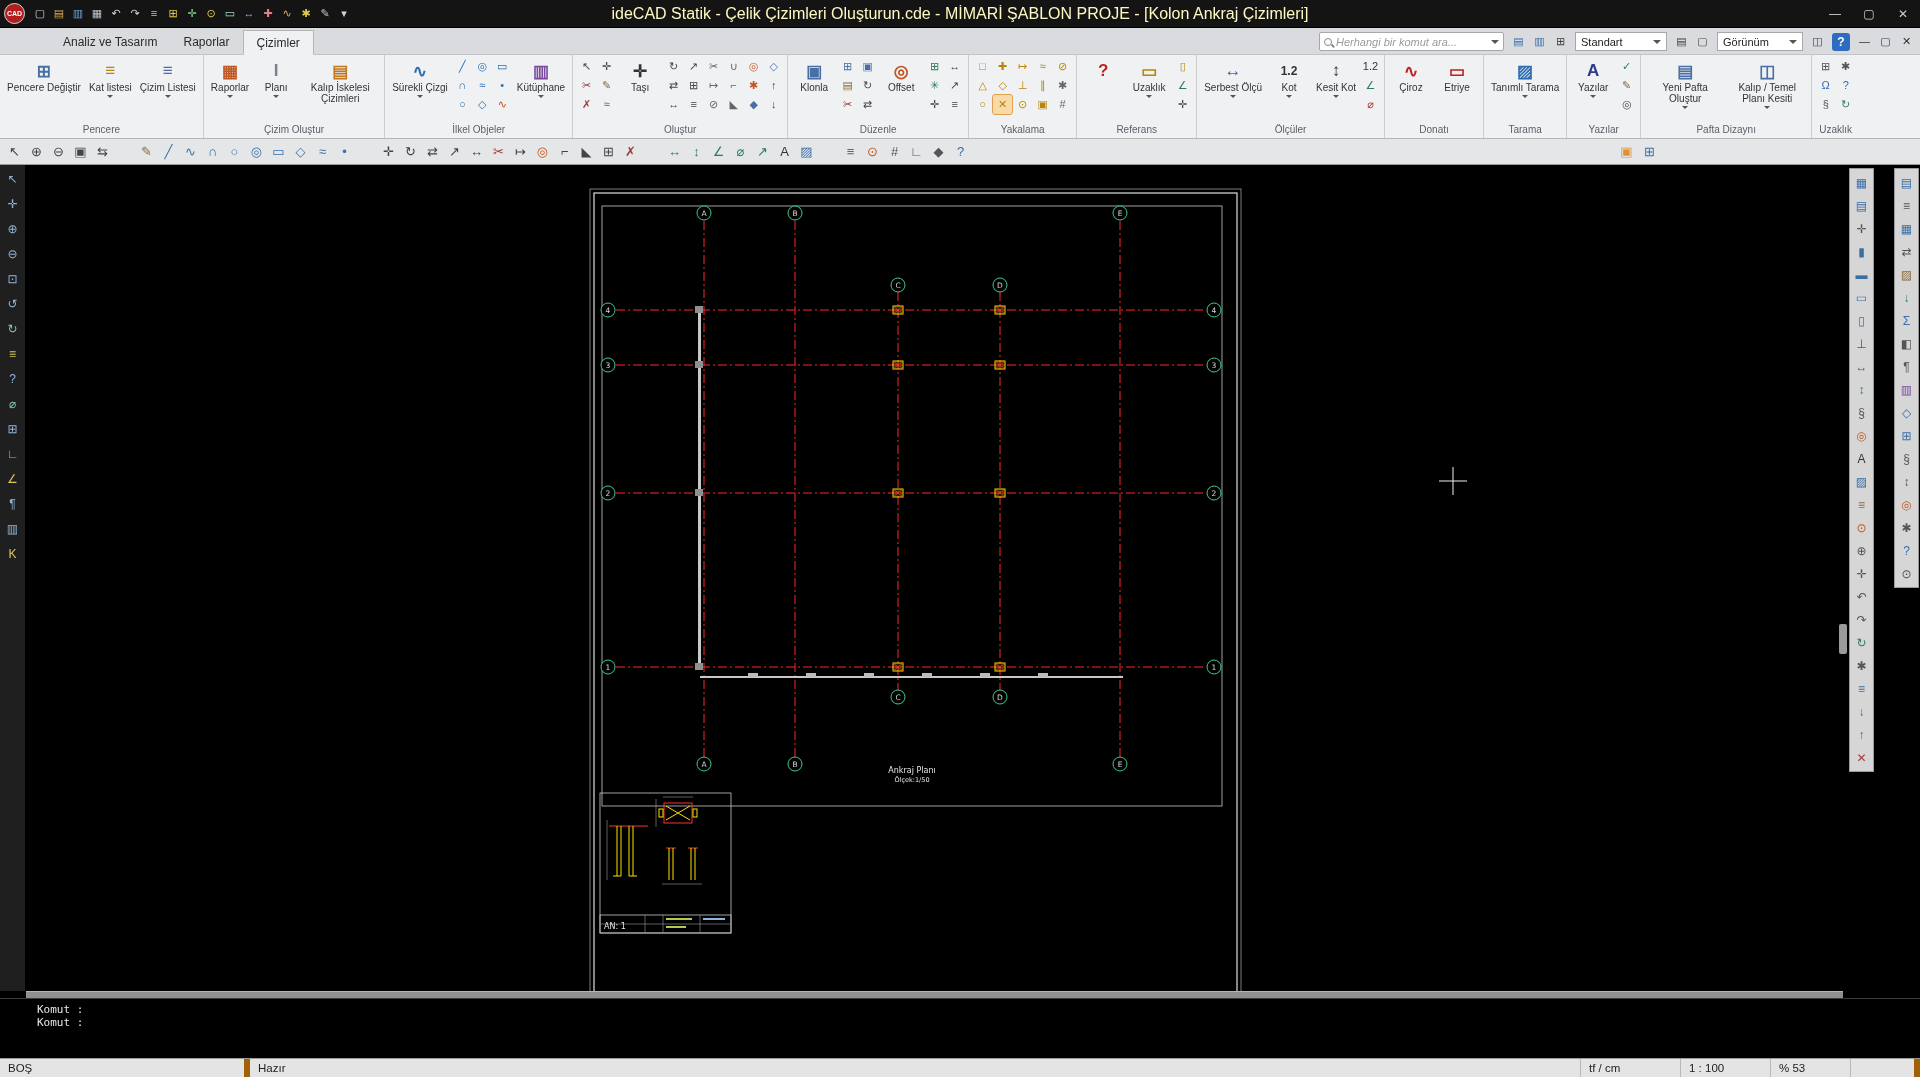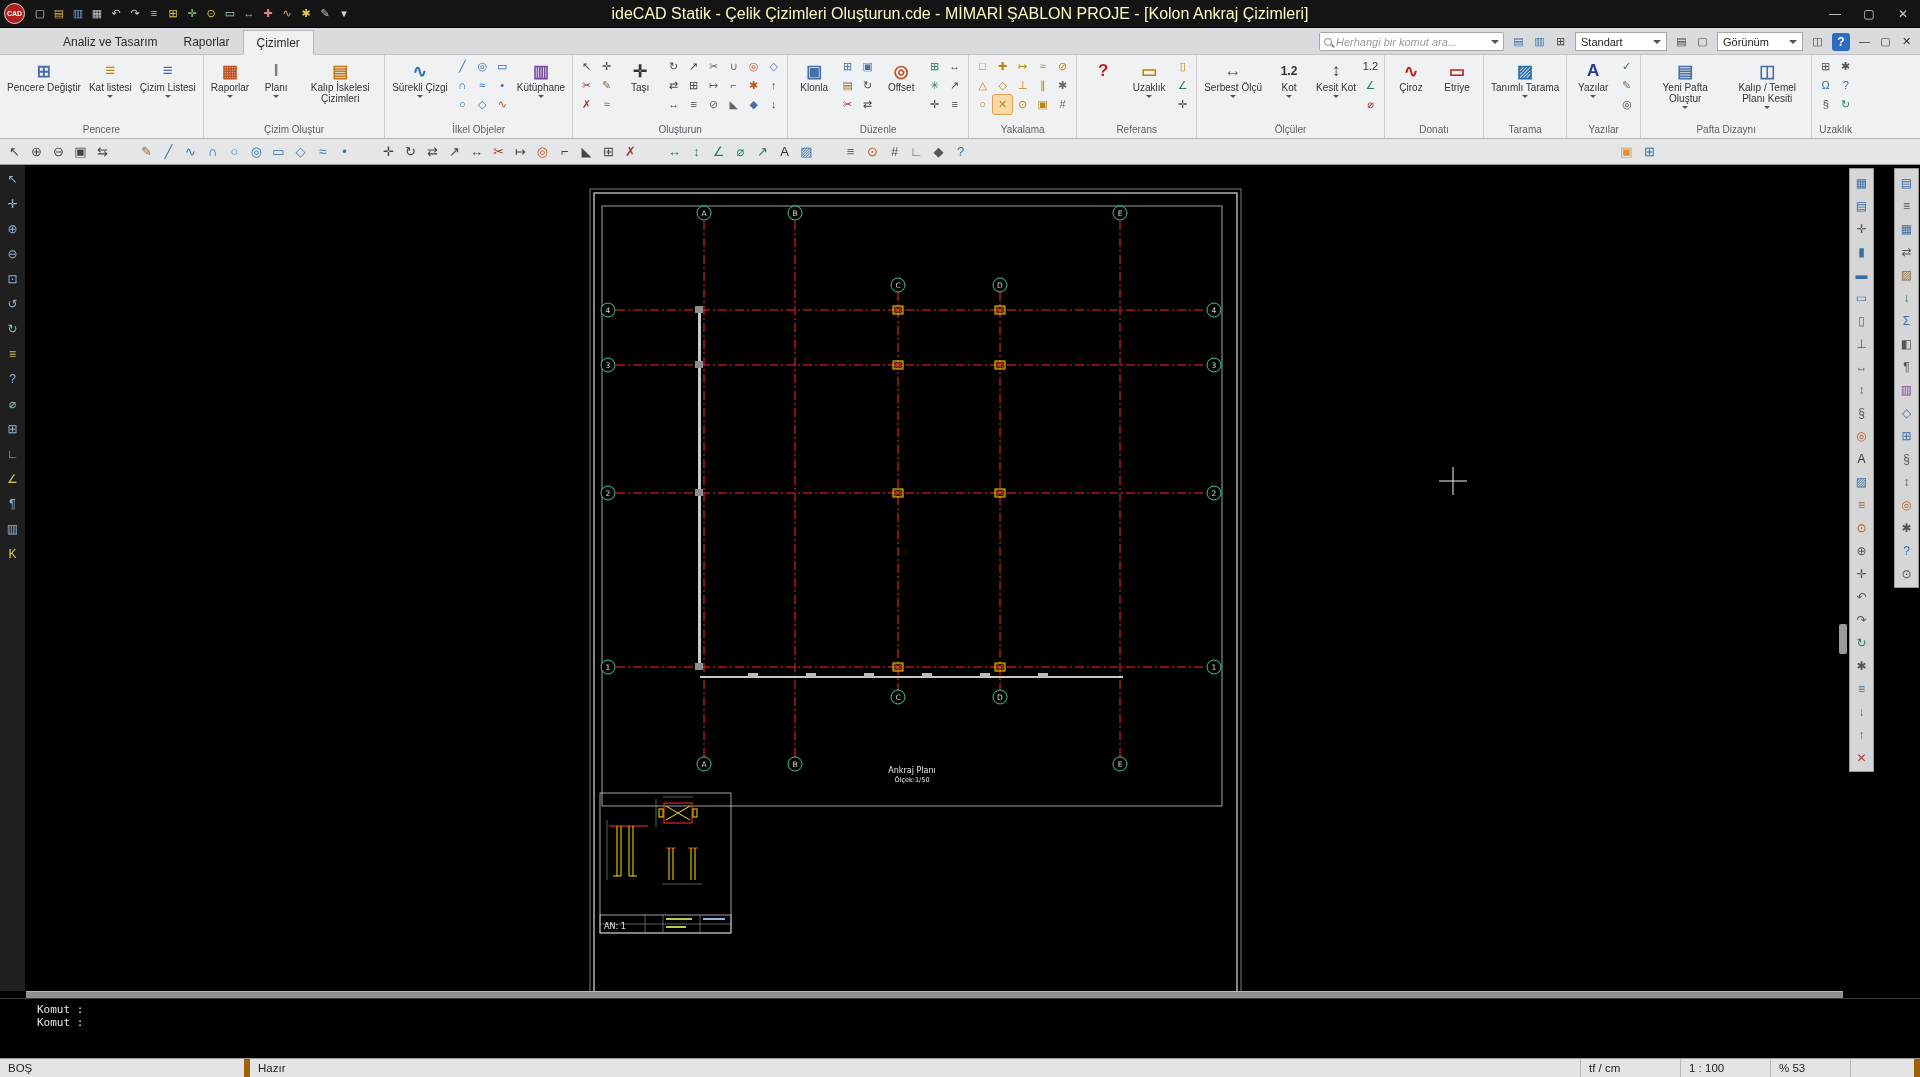--- a/index.html
+++ b/index.html
@@ -293,21 +293,21 @@
             <span class="ticon" data-name="fillet-icon" style="color: rgb(102, 102, 102);">⌐</span>
             <span class="ticon" data-name="chamfer-icon" style="color: rgb(102, 102, 102);">◣</span>
             <span class="ticon" data-name="offset-small-icon" style="color: rgb(192, 86, 33);">◎</span>
             <span class="ticon" data-name="explode-icon" style="color: rgb(192, 86, 33);">✱</span>
             <span class="ticon" data-name="group-icon" style="color: rgb(74, 111, 165);">◆</span>
             <span class="ticon" data-name="ungroup-icon" style="color: rgb(74, 111, 165);">◇</span>
             <span class="ticon" data-name="order-up-icon" style="color: rgb(68, 68, 68);">↑</span>
             <span class="ticon" data-name="order-down-icon" style="color: rgb(68, 68, 68);">↓</span>
           </div>
       </div>
-      <div class="rgroup-label" data-name="group-label-degistir">Oluşturun</div>
+      <div class="rgroup-label" data-name="group-label-degistir">Oluştur</div>
     </div>
 
     <div class="rgroup" data-name="ribbon-group-duzenle">
       <div class="rgroup-body">
         <div class="bigbtn" data-name="klonla-button">
           <span class="bicon" data-name="klonla-icon" style="color: rgb(74, 111, 165);">▣</span>
           <span class="blabel" data-name="klonla-label">Klonla</span>
         </div>
         <div class="sgrid" data-name="duzenle-small-tools-1">
             <span class="ticon" data-name="copy-icon" style="color: rgb(74, 111, 165);">⊞</span>

